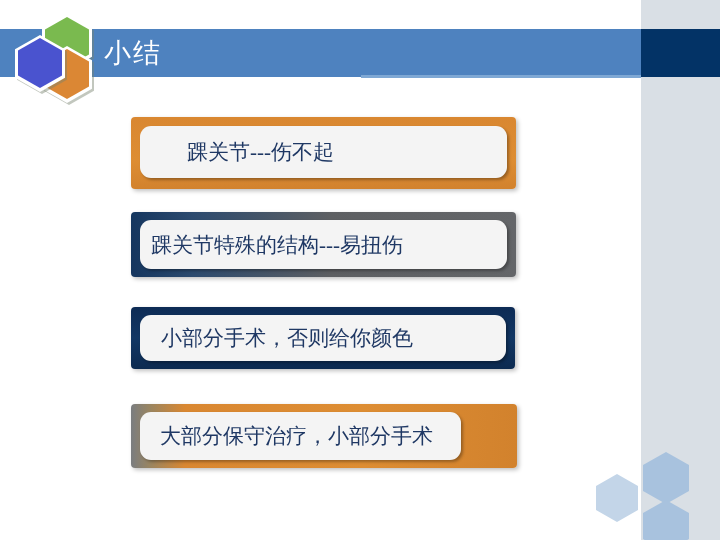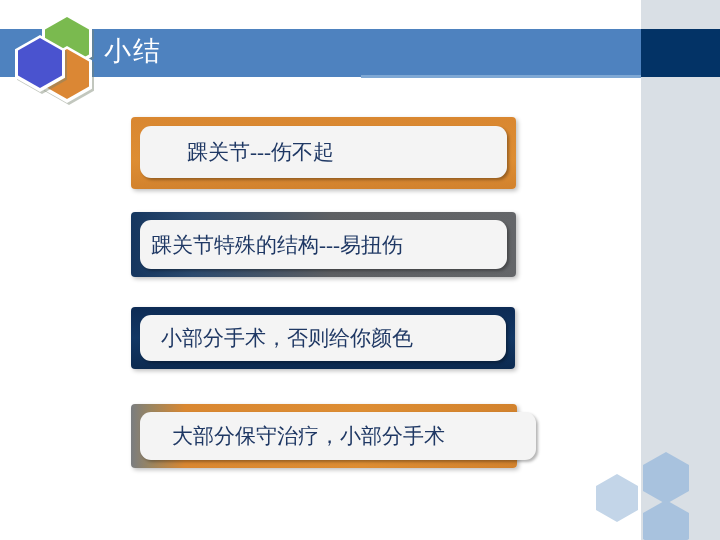--- a/index.html
+++ b/index.html
@@ -39,21 +39,21 @@
     background: #7fa8d4;
   }
   .slide-title {
     position: absolute;
     left: 104px; top: 33px;
     font-size: 27px;
     line-height: 40px;
     color: #ffffff;
     letter-spacing: 2px;
     white-space: nowrap;
-    font-family: Liberation Mono, monospace;
+    font-family: Liberation Sans, sans-serif;
   }
 
   
   .logo-hexes {
     position: absolute;
     left: 12px; top: 12px;
     width: 90px; height: 76px;
   }
   .hex {
     position: absolute;
@@ -143,21 +143,21 @@
     box-shadow: 2px 2px 4px rgba(0,0,0,0.25);
   }
   .box-3 .box-inner { left: 9px; top: 8px; width: 366px; height: 46px; padding-left: 21px; }
 
   
   .box-4 {
     left: 131px; top: 404px; width: 386px; height: 64px;
     background: linear-gradient(90deg, #7a7d80 0%, #9a8560 5%, #d98731 14%, #dd8d33 60%, #d2822d 100%);
     box-shadow: 2px 2px 4px rgba(0,0,0,0.25);
   }
-  .box-4 .box-inner { left: 9px; top: 8px; width: 396px; height: 48px; padding-left: 32px; }
+  .box-4 .box-inner { left: 9px; top: 8px; width: 321px; height: 48px; padding-left: 20px; }
 </style>
 </head>
 <body>
 
 <div class="slide">
 
   <div class="right-panel"></div>
 
   <div class="header-band"></div>
   <div class="header-band-dark"></div>

